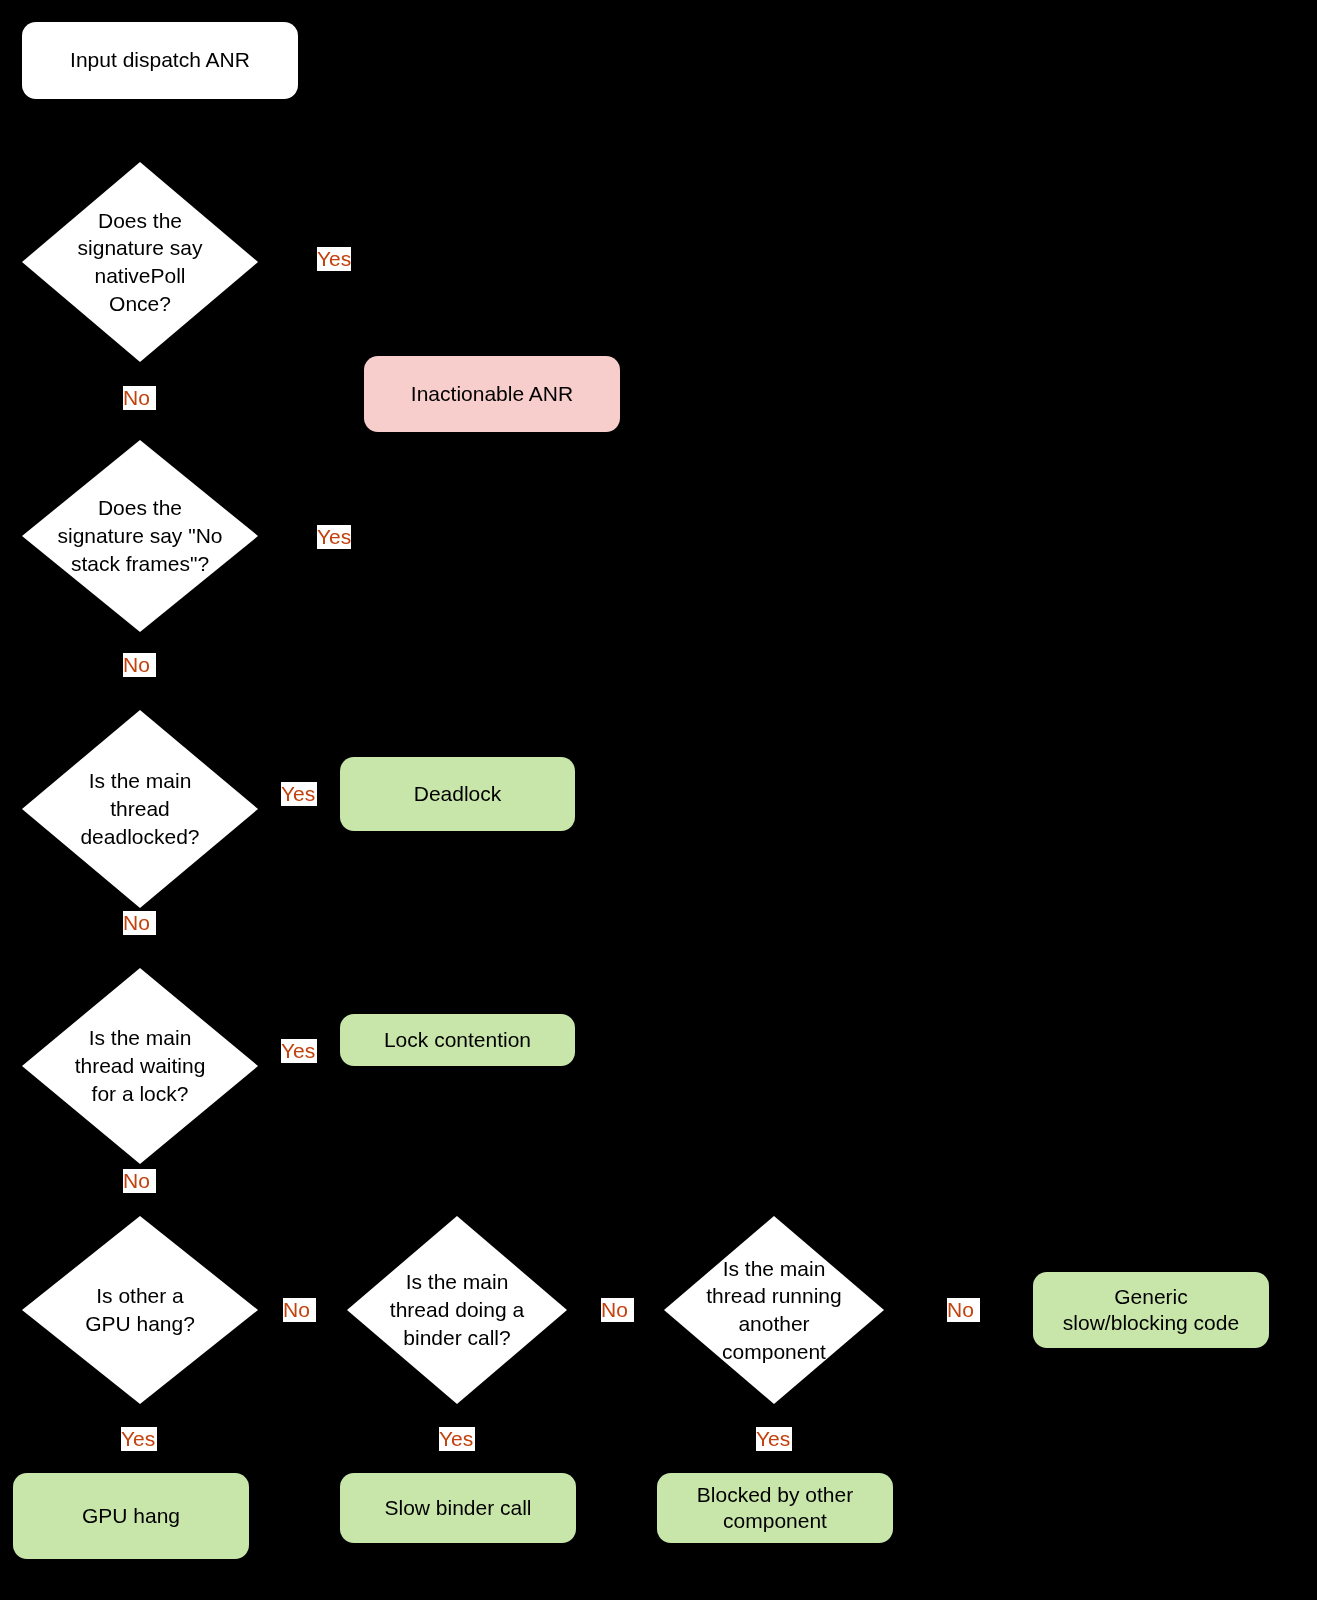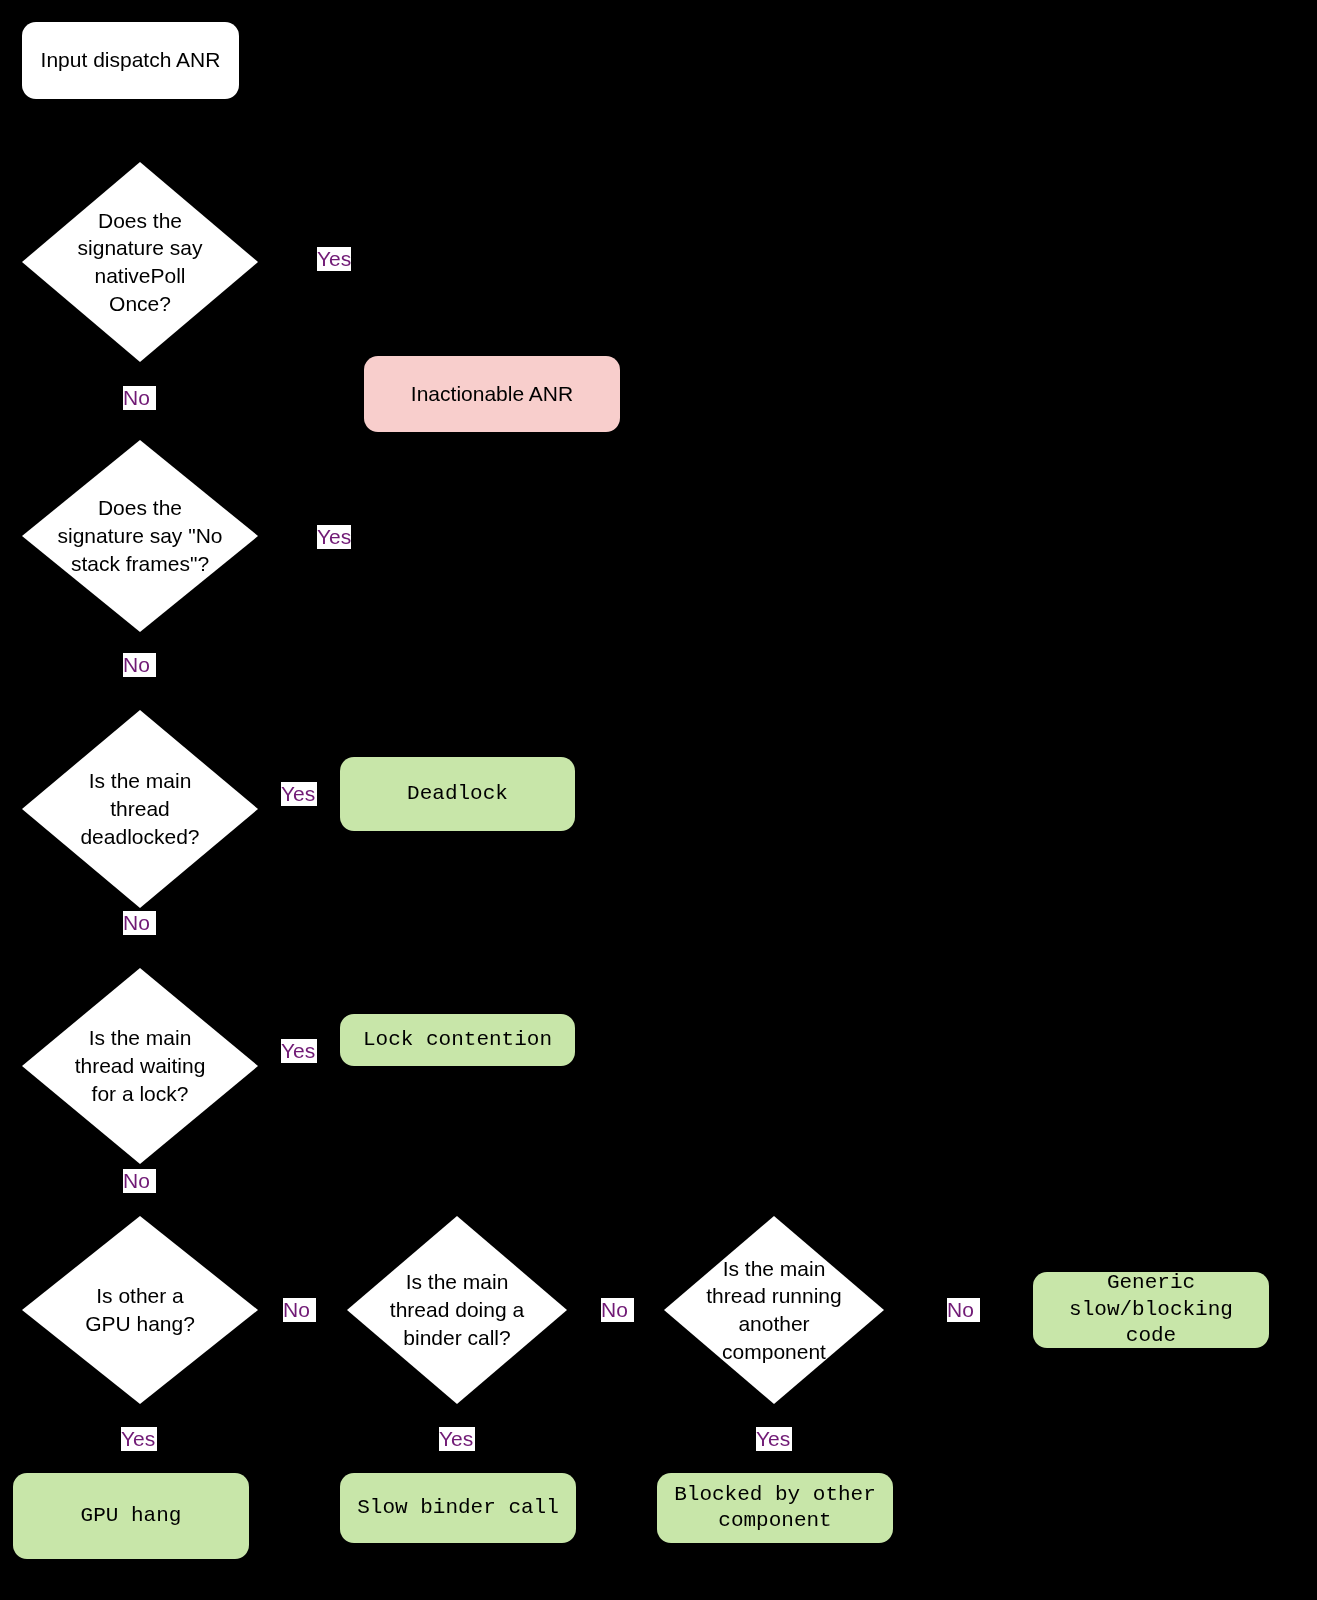--- a/index.html
+++ b/index.html
@@ -27,21 +27,21 @@
     justify-content: center;
     text-align: center;
     color: #000000;
     font-size: 21px;
     line-height: 1.26;
     padding: 4px 8px;
     white-space: pre-line;
   }
   .fill-white { background: #ffffff; }
   .fill-pink  { background: #f8cecc; }
-  .fill-green { background: #c8e6a9; font-family: Liberation Mono, monospace; }
+  .fill-green { background: #c8e6a9; }
 
   
   .decision {
     position: absolute;
   }
   .decision .diamond-shape {
     position: absolute;
     inset: 0;
     background: #ffffff;
     clip-path: polygon(50% 0%, 100% 50%, 50% 100%, 0% 50%);
@@ -60,36 +60,36 @@
     font-size: 21px;
     line-height: 1.32;
     white-space: pre-line;
     pointer-events: none;
   }
 
   
   .edge-label {
     position: absolute;
     background: #ffffff;
-    color: #701a75;
+    color: #c2410c;
     font-size: 21px;
     line-height: 21px;
     height: 21px;
     padding: 1px 0 2px 0;
     overflow: hidden;
     white-space: nowrap;
     text-align: left;
   }
 </style>
 </head>
 <body>
 
 <div id="canvas">
 
-  <div class="node-box fill-white" style="left:22px; top:22px; width:217px; height:77px;">Input dispatch ANR</div>
+  <div class="node-box fill-white" style="left:22px; top:22px; width:276px; height:77px;">Input dispatch ANR</div>
 
   <div class="decision" style="left:22px; top:162px; width:236px; height:200px;">
     <div class="diamond-shape"></div>
     <div class="diamond-text">Does the
 signature say
 nativePoll
 Once?</div>
   </div>
   <div class="edge-label" style="left:317px; top:247px; width:34px;">Yes</div>
   <div class="edge-label" style="left:123px; top:386px; width:33px;">No</div>

